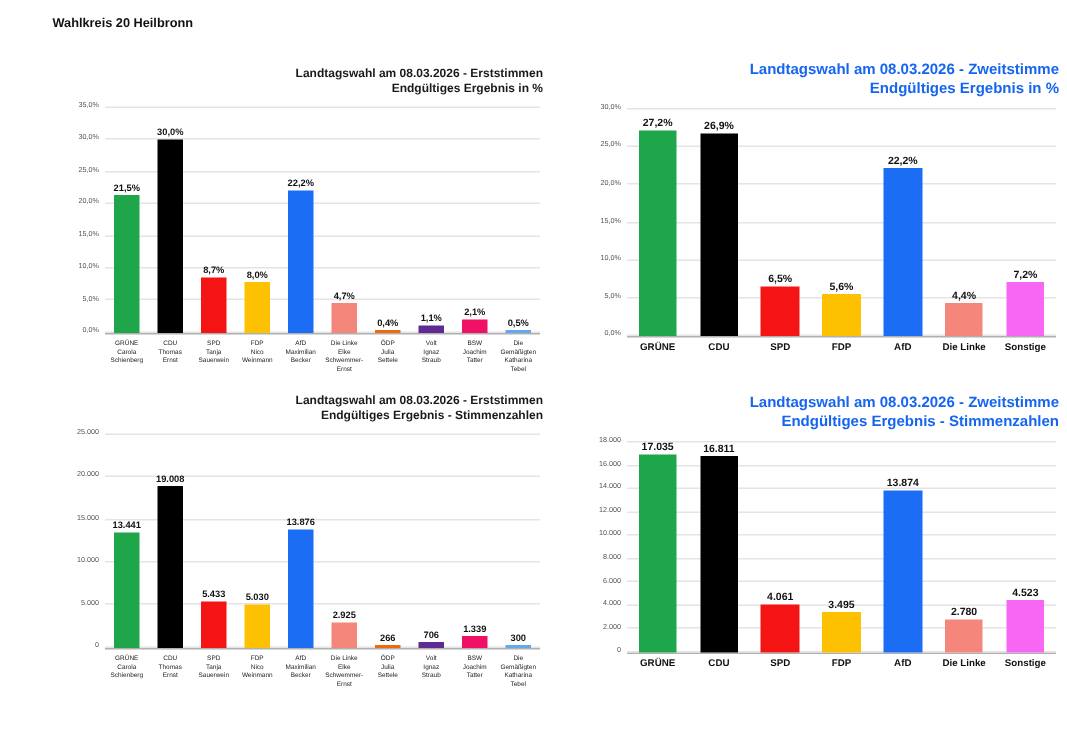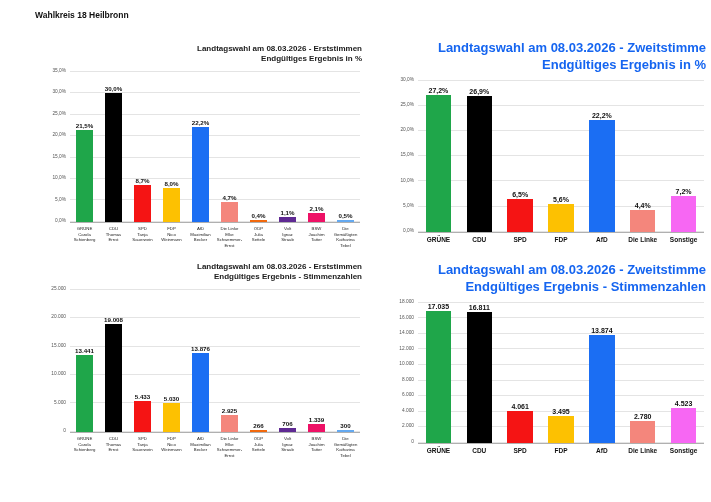--- a/index.html
+++ b/index.html
@@ -9,21 +9,21 @@
   }
   .page-title{position:absolute;left:35px;top:10px;font-size:8.5px;font-weight:bold;color:#111;}
 
   section.chart{position:absolute;}
   .chartpos0{left:40px;top:44px;width:322px;}
   .chartpos1{left:388px;top:40px;width:318px;}
   .chartpos2{left:40px;top:262px;width:322px;}
   .chartpos3{left:388px;top:262px;width:318px;}
 
   .chart-title{margin:0 0 7px 0;text-align:right;font-size:8px;font-weight:bold;line-height:1.3;}
-  .chartpos1 .chart-title,.chartpos3 .chart-title{font-size:13px;}
+  .chartpos1 .chart-title,.chartpos3 .chart-title{font-size:10px;}
 
   .plotbody{position:relative;margin-left:30px;margin-right:2px;}
   .area{position:relative;border-bottom:1px solid #b0b0b0;}
   .chartpos0 .area{height:150px;}
   .chartpos1 .area{height:151px;}
   .chartpos2 .area{height:142px;}
   .chartpos3 .area{height:140px;}
 
   .grid{position:absolute;left:0;right:0;height:0;border-top:1px solid #e4e4e4;}
   .ytick{
@@ -37,21 +37,21 @@
   .bar{width:58%;}
   .chartpos1 .bar,.chartpos3 .bar{width:62%;}
 
   .xlabels{display:flex;margin-left:30px;margin-right:2px;margin-top:3px;}
   .xl{flex:1 1 0;text-align:center;font-size:4.3px;line-height:1.35;color:#222;min-width:0;}
   .chartpos1 .xl,.chartpos3 .xl{font-size:6.5px;font-weight:bold;color:#111;}
 </style>
 </head>
 <body>
 
-<div class="page-title">Wahlkreis 18 Heilbronn</div>
+<div class="page-title">Wahlkreis 20 Heilbronn</div>
 
 <section class="chart chartpos0">
   <h2 class="chart-title" style="color: rgb(26, 26, 26);"><span>Landtagswahl am 08.03.2026 - Erststimmen</span><br><span>Endgültiges Ergebnis in %</span></h2>
   <div class="plotbody">
       <div class="area">
         <div class="grid" style="bottom: 0%;"></div>
         <span class="ytick" style="bottom: 0%;">0,0%</span>
         <div class="grid" style="bottom: 14.2857%;"></div>
         <span class="ytick" style="bottom: 14.2857%;">5,0%</span>
         <div class="grid" style="bottom: 28.5714%;"></div>

